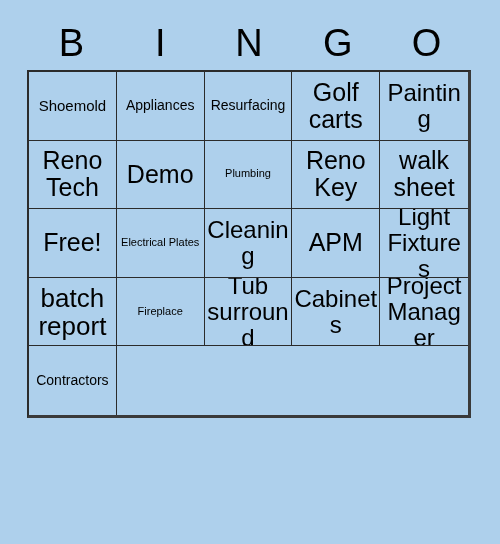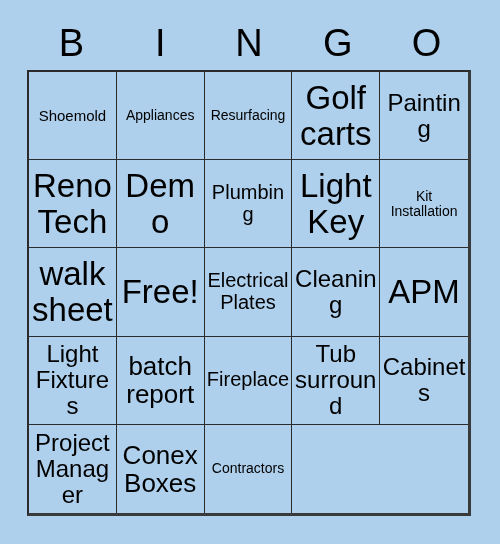--- a/index.html
+++ b/index.html
@@ -36,21 +36,21 @@
     color: #000000;
     font-weight: 400;
     font-family: "Liberation Sans", sans-serif;
     letter-spacing: 0px;
   }
   #bingo-grid {
     position: absolute;
     left: 27px;
     top: 70px;
     width: 444px;
-    height: 446px;
+    height: 348px;
     box-sizing: border-box;
     border-top: 2px solid #2b2b2b;
     border-left: 2px solid #2b2b2b;
     border-right: 3px solid #3a3a3a;
     border-bottom: 3px solid #3a3a3a;
     display: grid;
     grid-template-columns: repeat(5, 1fr);
     grid-template-rows: repeat(5, 1fr);
     background: #aed0ec;
   }
@@ -75,24 +75,24 @@
   }
   .cell-text {
     display: block;
     width: 100%;
     line-height: 1.08;
     word-wrap: break-word;
   }
   
   .fs-xs .cell-text { font-size: 14px; }
   .fs-sm .cell-text { font-size: 15px; }
-  .fs-md .cell-text { font-size: 20px; text-align: center; }
+  .fs-md .cell-text { font-size: 11px; text-align: center; }
   .fs-lg .cell-text { font-size: 24px; }
   .fs-xl .cell-text { font-size: 26px; }
-  .fs-xxl .cell-text { font-size: 33px; }
+  .fs-xxl .cell-text { font-size: 25px; }
 </style>
 </head>
 <body>
 
 <div id="card">
 
   <div id="bingo-header">
     <div class="header-letter">B</div>
     <div class="header-letter">I</div>
     <div class="header-letter">N</div>
@@ -120,26 +120,23 @@
     <div class="bingo-cell fs-xxl">
         <span class="cell-text">Reno Tech</span>
       </div>
     <div class="bingo-cell fs-xxl">
         <span class="cell-text">Demo</span>
       </div>
     <div class="bingo-cell fs-md">
         <span class="cell-text">Plumbing</span>
       </div>
     <div class="bingo-cell fs-xxl">
-        <span class="cell-text">Light Key</span>
+        <span class="cell-text">Reno Key</span>
       </div>
 
-    <div class="bingo-cell fs-xs">
-        <span class="cell-text">Kit Installation</span>
-      </div>
     <div class="bingo-cell fs-xxl">
         <span class="cell-text">walk sheet</span>
       </div>
     <div class="bingo-cell fs-xxl">
         <span class="cell-text">Free!</span>
       </div>
     <div class="bingo-cell fs-md">
         <span class="cell-text">Electrical Plates</span>
       </div>
     <div class="bingo-cell fs-lg">
@@ -161,21 +158,18 @@
     <div class="bingo-cell fs-lg">
         <span class="cell-text">Tub surround</span>
       </div>
 
     <div class="bingo-cell fs-lg">
         <span class="cell-text">Cabinets</span>
       </div>
     <div class="bingo-cell fs-lg">
         <span class="cell-text">Project Manager</span>
       </div>
-    <div class="bingo-cell fs-xl">
-        <span class="cell-text">Conex Boxes</span>
-      </div>
     <div class="bingo-cell fs-xs">
         <span class="cell-text">Contractors</span>
       </div>
   </div>
 
 </div>
 
 </body></html>

